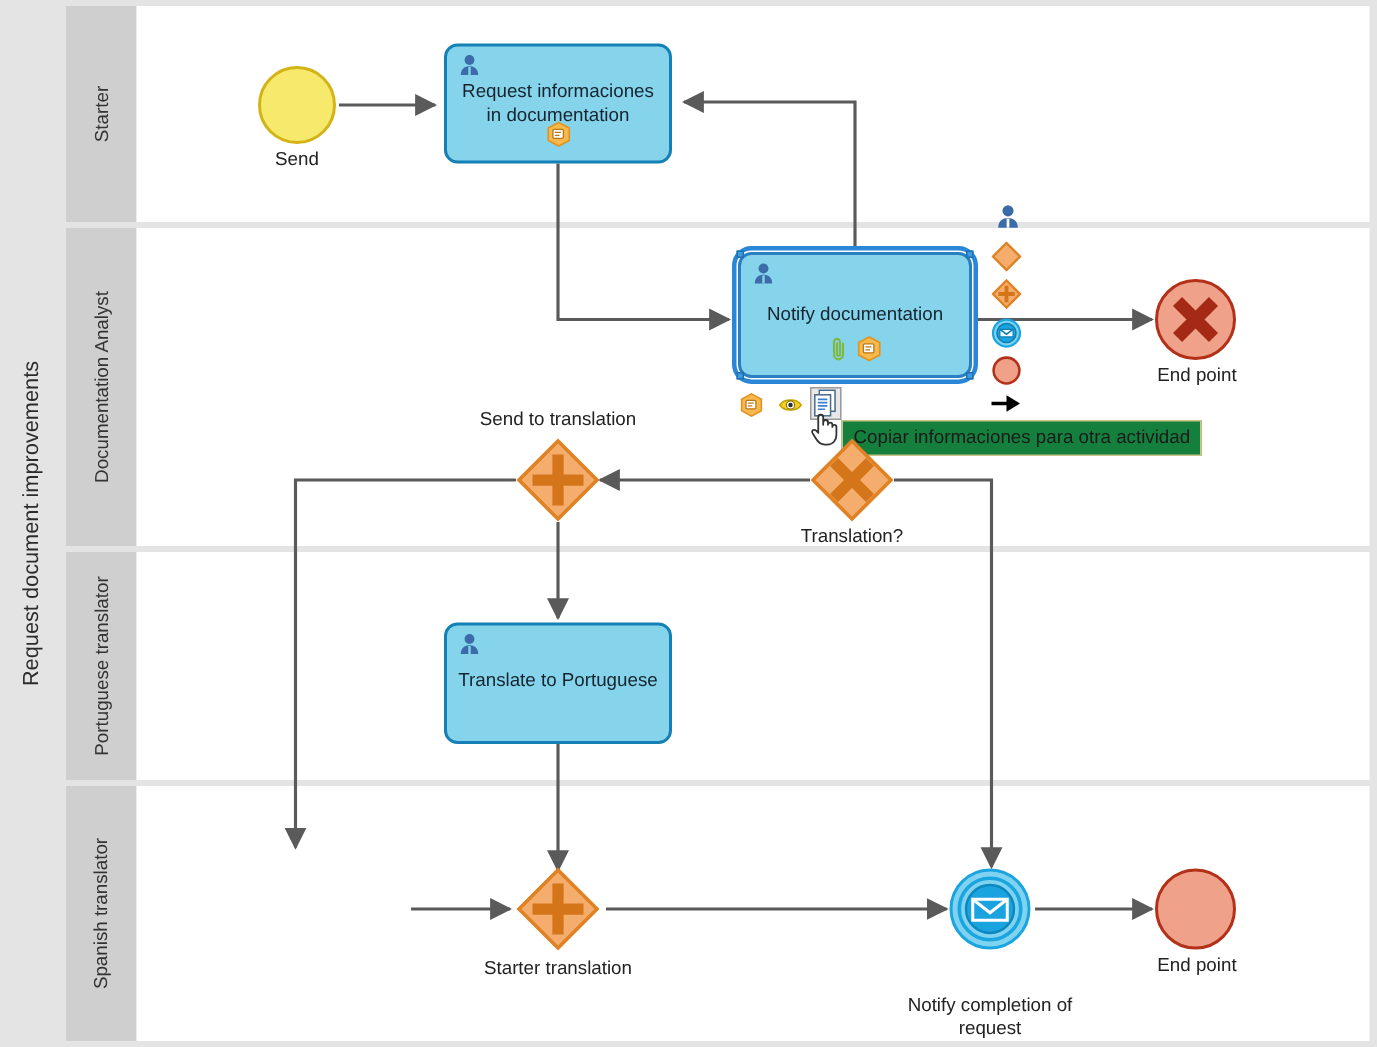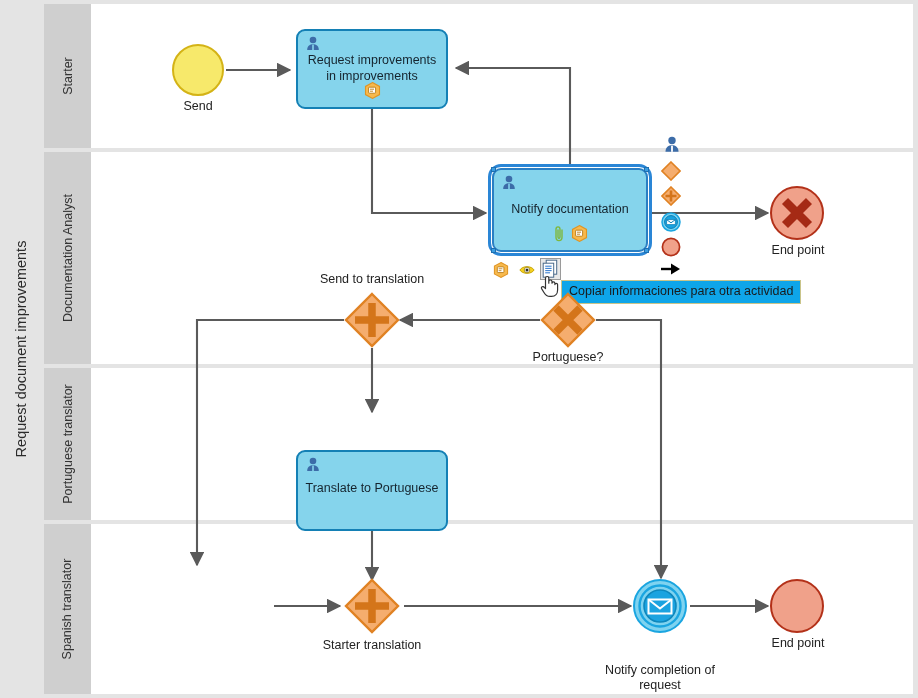--- a/index.html
+++ b/index.html
@@ -125,21 +125,21 @@
   
   .action-icon { position: absolute; }
   .action-icon.hovered {
     background: #e8e8e8;
     border: 1px solid #9a9a9a;
   }
 
   
   .tooltip {
     position: absolute;
-    background: #0ea5e9;
+    background: #15803d;
     border: 1px solid #c9c48a;
     color: #1a1a1a;
     font-size: 12.5px;
     padding: 4px 7px 5px 7px;
     white-space: nowrap;
     line-height: 1;
   }
 
   
   .cursor-hand { position: absolute; }
@@ -211,21 +211,21 @@
   <div class="node-label" style="left:152px; top:99px; width:92px;">Send</div>
 
   <div class="node task" style="left:296px; top:29px; width:152px; height:80px;">
     <span class="person-icon">
       <svg width="16" height="15" viewBox="0 0 16 15">
         <circle cx="8" cy="4" r="3.3" fill="#3c6ca8"></circle>
         <path d="M2.2 14 C2.2 9.8 5 8.2 8 8.2 C11 8.2 13.8 9.8 13.8 14 Z" fill="#3c6ca8"></path>
         <rect x="7.2" y="8.6" width="1.6" height="5.4" fill="#85d4ec"></rect>
       </svg>
     </span>
-    <div class="task-label">Request improvements in improvements</div>
+    <div class="task-label">Request informaciones in documentation</div>
     <div class="badge-row">
       <span>
         <svg width="17" height="17" viewBox="0 0 17 17">
           <polygon points="8.5,0.6 15.5,4.4 15.5,12.6 8.5,16.4 1.5,12.6 1.5,4.4" fill="#f7b94d" stroke="#e09422" stroke-width="1.1"></polygon>
           <rect x="4.6" y="5.2" width="7" height="6" rx="0.8" fill="#ffffff" stroke="#b87a15" stroke-width="0.9"></rect>
           <line x1="6" y1="7.2" x2="10" y2="7.2" stroke="#b87a15" stroke-width="0.9"></line>
           <line x1="6" y1="9.2" x2="9" y2="9.2" stroke="#b87a15" stroke-width="0.9"></line>
         </svg>
       </span>
     </div>
@@ -356,23 +356,23 @@
     </svg>
   </div>
   <div class="node-label" style="left:302px; top:272px; width:140px;">Send to translation</div>
 
   <div class="gateway" style="left:540px; top:292px;">
     <svg width="56" height="56" viewBox="0 0 56 56" style="display:block;">
       <polygon points="28,2 54,28 28,54 2,28" fill="#f5ad6e" stroke="#e08223" stroke-width="2.4"></polygon>
       <path d="M16 16 L40 40 M40 16 L16 40" stroke="#d4751a" stroke-width="7.5" stroke-linecap="butt"></path>
     </svg>
   </div>
-  <div class="node-label" style="left:508px; top:350px; width:120px;">Portuguese?</div>
-
-  <div class="node task" style="left:296px; top:415px; width:152px; height:81px;margin-top:35px;">
+  <div class="node-label" style="left:508px; top:350px; width:120px;">Translation?</div>
+
+  <div class="node task" style="left:296px; top:415px; width:152px; height:81px;">
     <span class="person-icon">
       <svg width="16" height="15" viewBox="0 0 16 15">
         <circle cx="8" cy="4" r="3.3" fill="#3c6ca8"></circle>
         <path d="M2.2 14 C2.2 9.8 5 8.2 8 8.2 C11 8.2 13.8 9.8 13.8 14 Z" fill="#3c6ca8"></path>
         <rect x="7.2" y="8.6" width="1.6" height="5.4" fill="#85d4ec"></rect>
       </svg>
     </span>
     <div class="task-label" style="top:48%;">Translate to Portuguese</div>
   </div>
 

